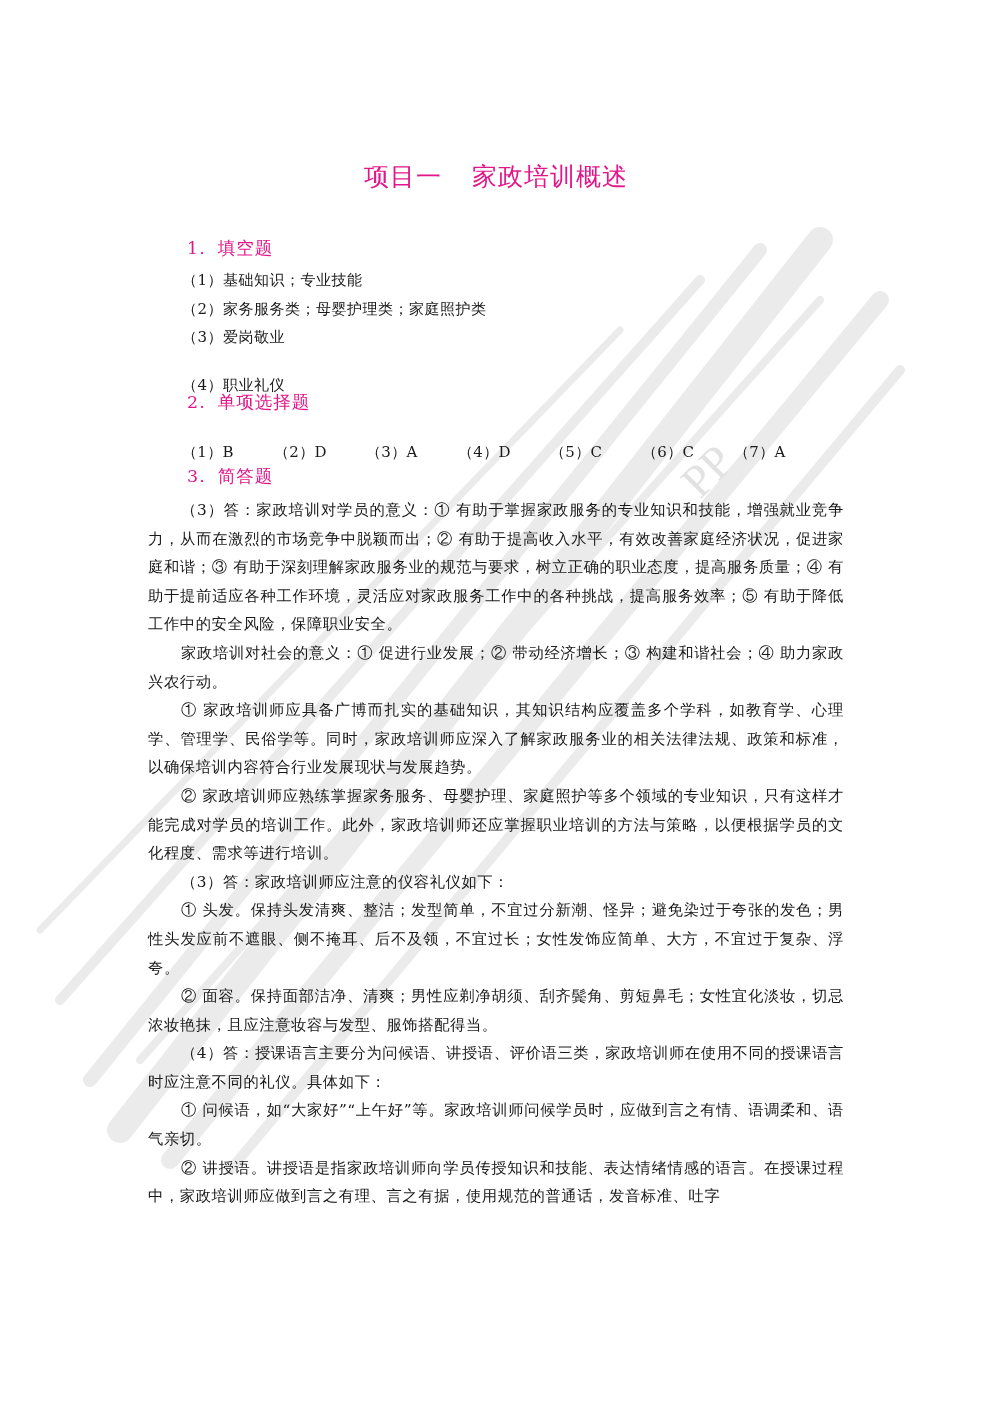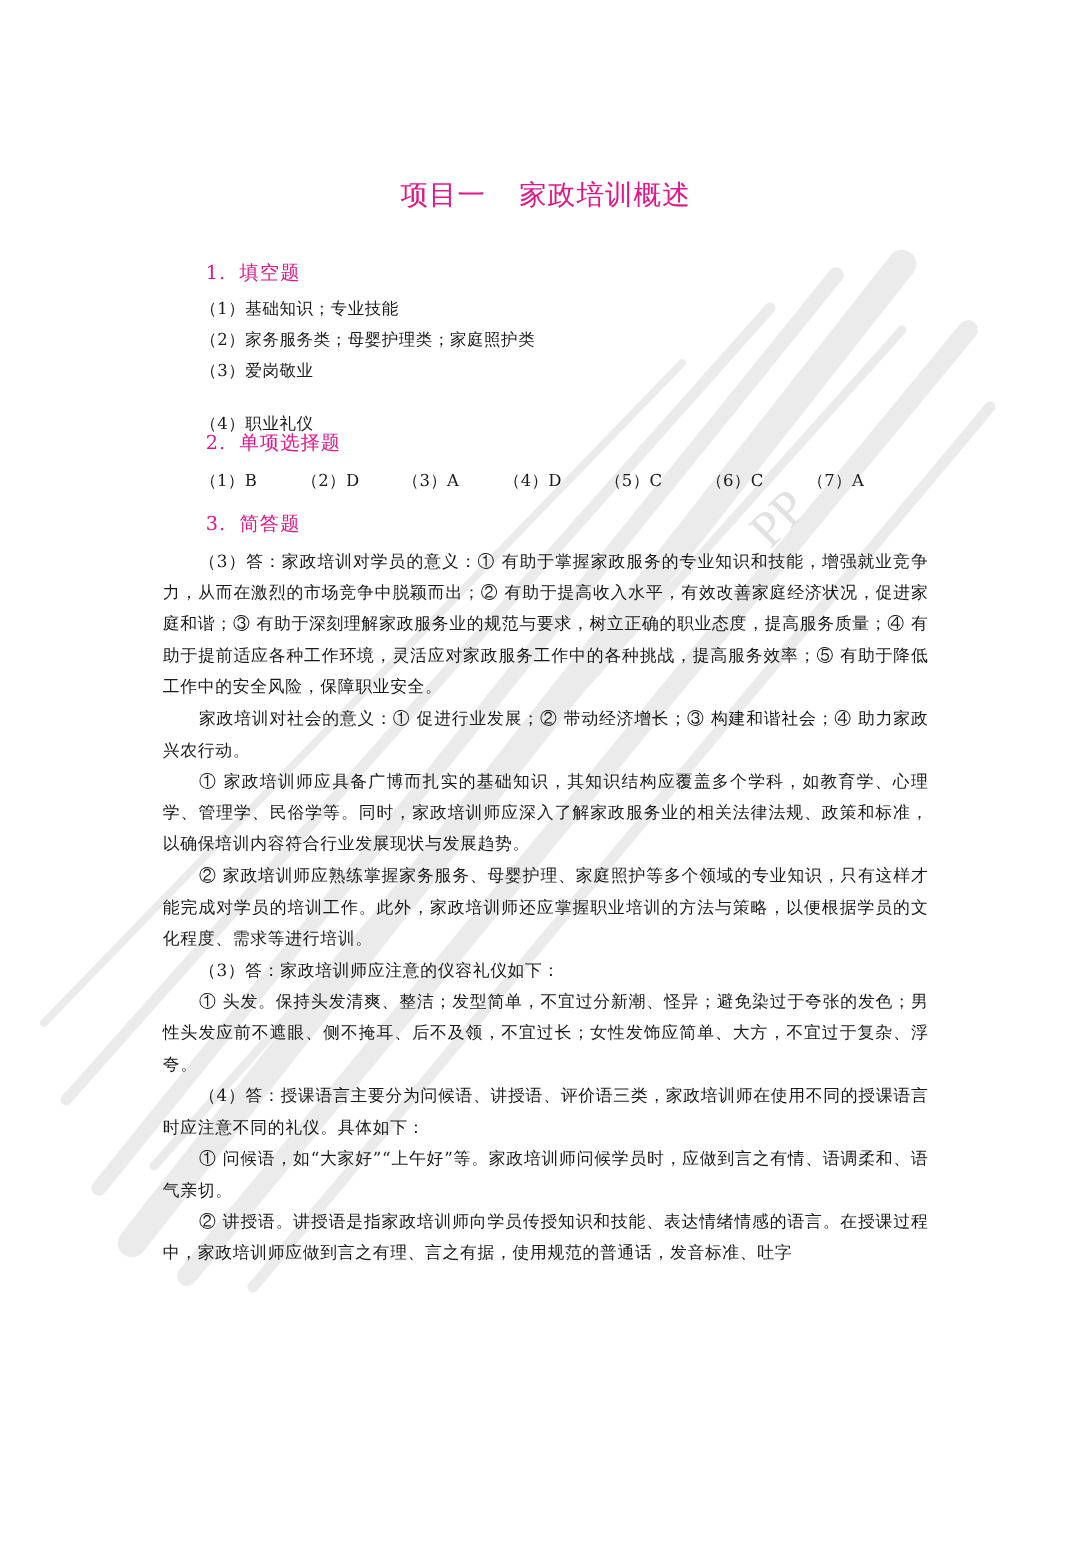--- a/index.html
+++ b/index.html
@@ -7,21 +7,21 @@
          font-family: "DejaVu Serif", "Liberation Serif", serif; color: #1a1a1a; }
   .watermark { position: absolute; left: 0; top: 0; width: 992px; height: 1403px; pointer-events: none; z-index: 0; }
   .page { position: absolute; left: 0; top: 0; width: 992px; height: 1403px; z-index: 1; }
   .title { position: absolute; left: 0; width: 992px; top: 160px; text-align: center;
            font-size: 25px; letter-spacing: 1px; color: var(--accent); font-weight: normal; margin: 0; }
   .title .gap { display: inline-block; width: 30px; }
   .section-heading { position: absolute; left: 187px; font-size: 17.5px; color: var(--accent); margin: 0; font-weight: normal; letter-spacing: 1px; }
   .section-heading .num { margin-right: 12px; }
   .fill-item { position: absolute; left: 182px; font-size: 15px; line-height: 20px; letter-spacing: 0.5px; text-align: right; }
   .choice-row { position: absolute; left: 182px; top: 428px; font-size: 15px; display: flex; }
-  .choice-item { width: 92px; letter-spacing: 0.3px; }
+  .choice-item { width: 92px; letter-spacing: 0.3px; margin-top: 15px; }
   .body-text { position: absolute; left: 148px; width: 696px; top: 496px; font-size: 15.3px;
                line-height: 28.6px; text-align: justify; letter-spacing: 0.6px; }
   .body-text p { margin: 0; text-indent: 2.15em; }
 </style>
 </head>
 <body style="color: rgb(26, 26, 26);">
 
 <svg class="watermark" viewBox="0 0 992 1403" xmlns="http://www.w3.org/2000/svg">
   <g opacity="0.55" stroke="#dcdcdc" stroke-linecap="round">
     <line x1="120" y1="1130" x2="820" y2="240" stroke-width="26"></line>
@@ -68,18 +68,19 @@
     <span class="num">3.</span><span>简答题</span>
   </h2>
 
   <div class="body-text">
     <p>（3）答：家政培训对学员的意义：① 有助于掌握家政服务的专业知识和技能，增强就业竞争力，从而在激烈的市场竞争中脱颖而出；② 有助于提高收入水平，有效改善家庭经济状况，促进家庭和谐；③ 有助于深刻理解家政服务业的规范与要求，树立正确的职业态度，提高服务质量；④ 有助于提前适应各种工作环境，灵活应对家政服务工作中的各种挑战，提高服务效率；⑤ 有助于降低工作中的安全风险，保障职业安全。</p>
     <p>家政培训对社会的意义：① 促进行业发展；② 带动经济增长；③ 构建和谐社会；④ 助力家政兴农行动。</p>
     <p>① 家政培训师应具备广博而扎实的基础知识，其知识结构应覆盖多个学科，如教育学、心理学、管理学、民俗学等。同时，家政培训师应深入了解家政服务业的相关法律法规、政策和标准，以确保培训内容符合行业发展现状与发展趋势。</p>
     <p>② 家政培训师应熟练掌握家务服务、母婴护理、家庭照护等多个领域的专业知识，只有这样才能完成对学员的培训工作。此外，家政培训师还应掌握职业培训的方法与策略，以便根据学员的文化程度、需求等进行培训。</p>
     <p>（3）答：家政培训师应注意的仪容礼仪如下：</p>
     <p>① 头发。保持头发清爽、整洁；发型简单，不宜过分新潮、怪异；避免染过于夸张的发色；男性头发应前不遮眼、侧不掩耳、后不及领，不宜过长；女性发饰应简单、大方，不宜过于复杂、浮夸。</p>
+    <p>② 面容。保持面部洁净、清爽；男性应剃净胡须、刮齐鬓角、剪短鼻毛；女性宜化淡妆，切忌浓妆艳抹，且应注意妆容与发型、服饰搭配得当。</p>
     <p>（4）答：授课语言主要分为问候语、讲授语、评价语三类，家政培训师在使用不同的授课语言时应注意不同的礼仪。具体如下：</p>
     <p>① 问候语，如“大家好”“上午好”等。家政培训师问候学员时，应做到言之有情、语调柔和、语气亲切。</p>
     <p>② 讲授语。讲授语是指家政培训师向学员传授知识和技能、表达情绪情感的语言。在授课过程中，家政培训师应做到言之有理、言之有据，使用规范的普通话，发音标准、吐字</p>
   </div>
 
 </div>
 
 </body></html>

